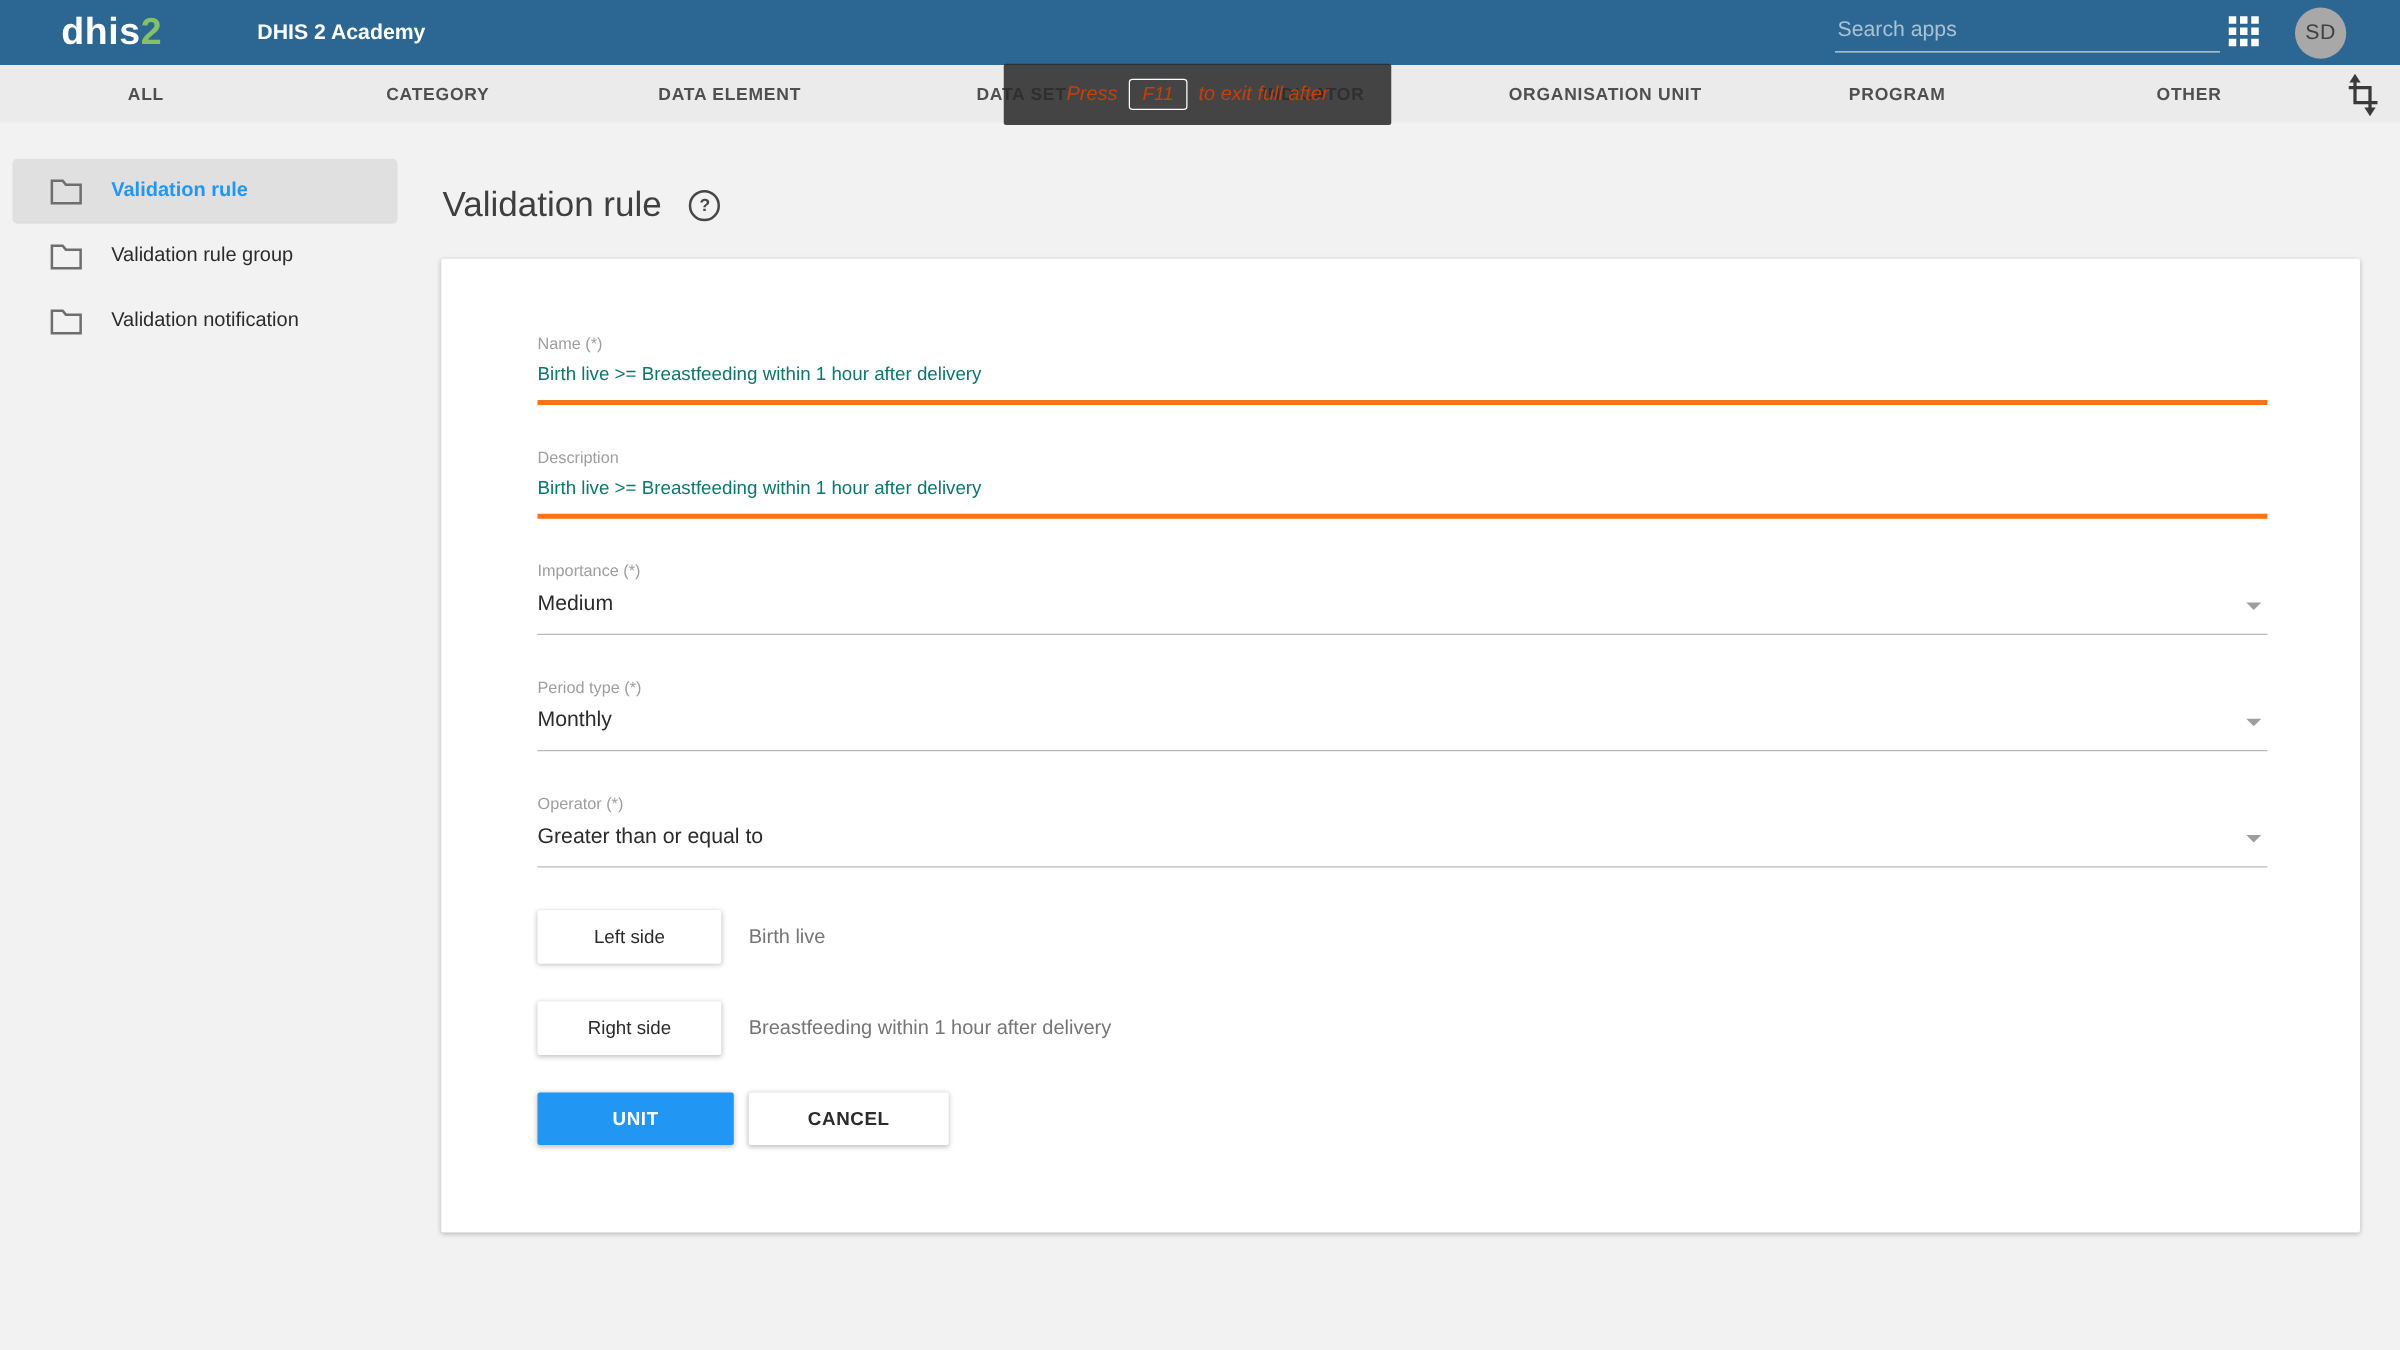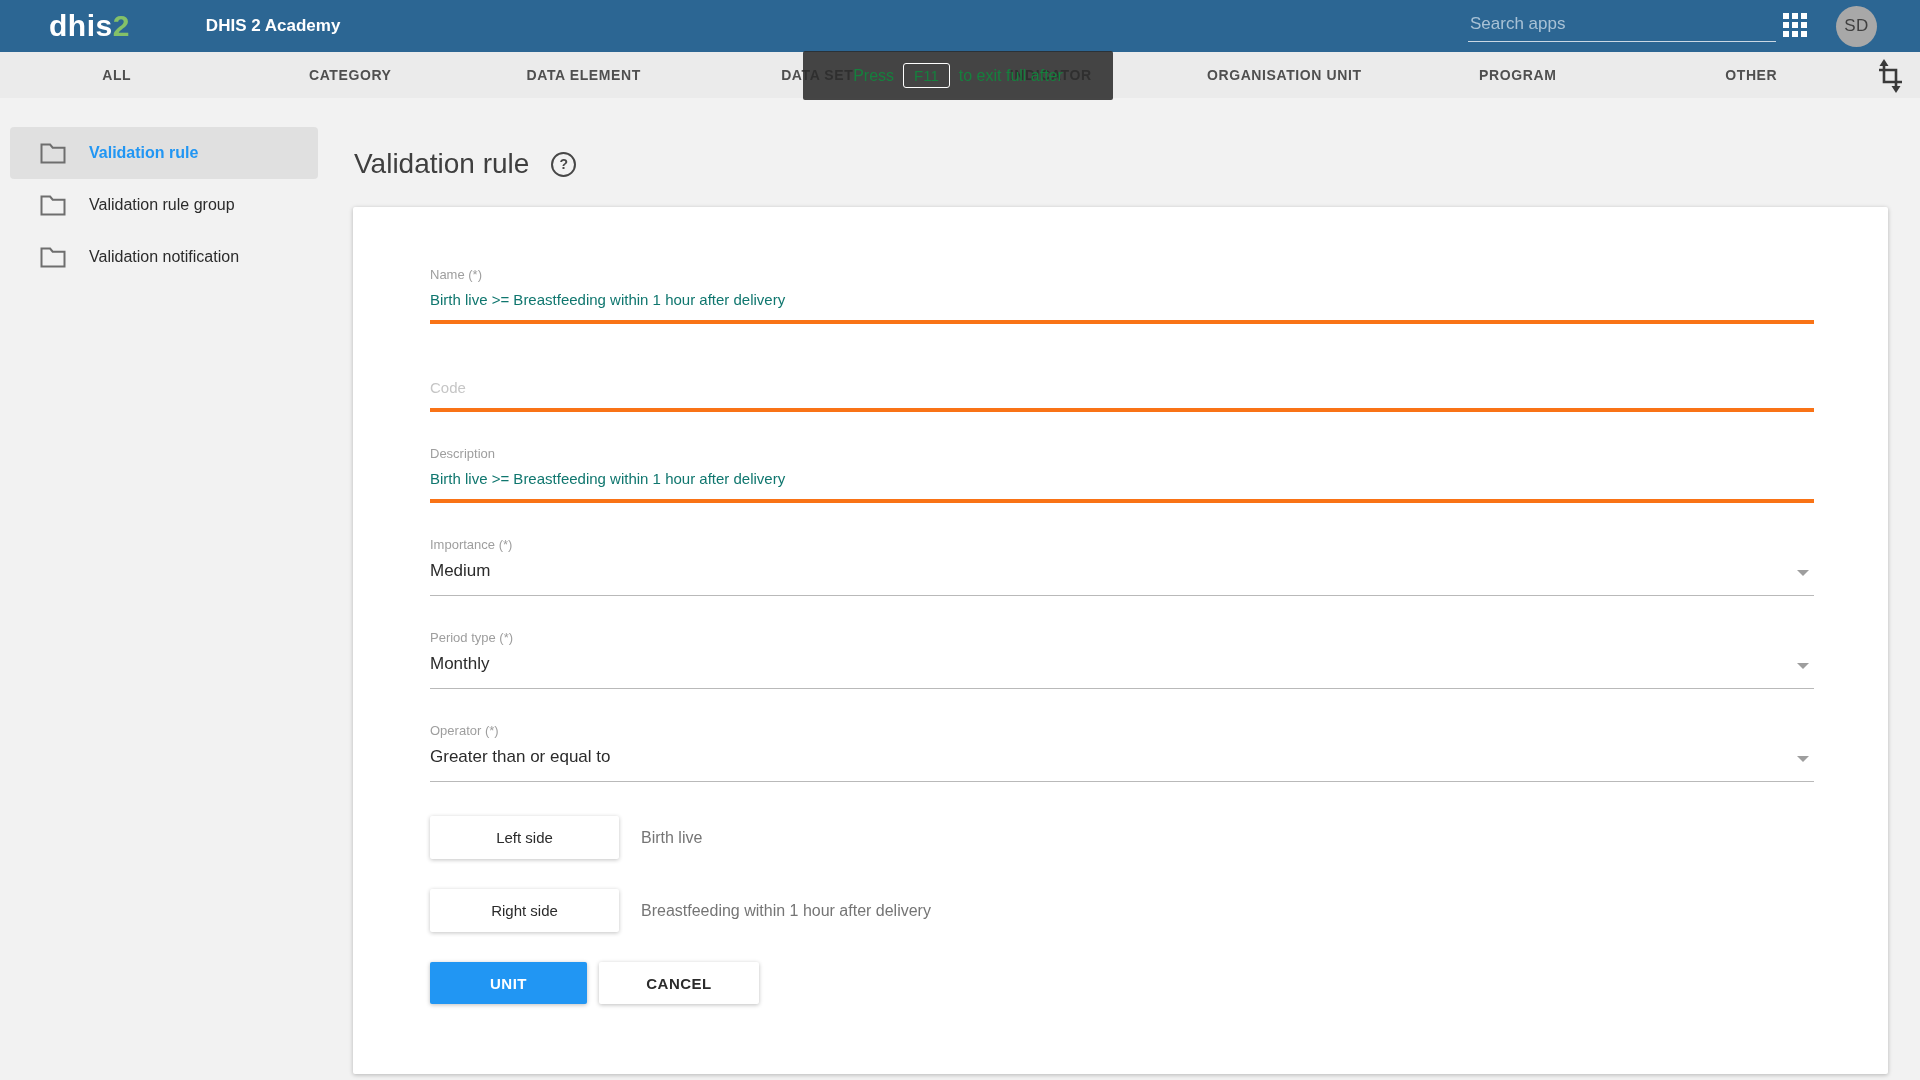--- a/index.html
+++ b/index.html
@@ -25,21 +25,21 @@
   
   .tabbar{position:relative;height:46px;background:#ebebeb;}
   .tabs{display:flex;width:1868px;height:46px;}
   .tab{flex:1;display:flex;align-items:center;justify-content:center;font-size:14px;font-weight:bold;
     color:#4f4f4f;letter-spacing:0.6px;cursor:pointer;position:relative;}
   .tab.active::after{content:"";position:absolute;left:0;right:0;bottom:0;height:4px;background:var(--tab-underline,#ff9800);}
   .crop-btn{position:absolute;right:12px;top:6px;width:36px;height:36px;cursor:pointer;}
 
   
   .toast{position:absolute;left:803px;top:-1px;width:310px;height:49px;background:rgba(42,42,42,0.87);
-    color:#15803d;display:flex;align-items:center;justify-content:center;font-size:16px;z-index:10;border-radius:2px;}
+    color:#c2410c;display:flex;align-items:center;justify-content:center;font-size:16px;z-index:10;border-radius:2px;font-style:italic;}
   .toast .key{border:1px solid #fff;border-radius:3px;padding:3px 10px;margin:0 9px;font-size:15px;}
 
   
   .content{display:flex;height:982px;}
   .sidebar{width:330px;padding-top:29px;box-sizing:border-box;}
   .side-item{display:flex;align-items:center;height:52px;margin:0 12px 0 10px;border-radius:4px;cursor:pointer;}
   .side-item .f-icon{margin-left:30px;display:flex;}
   .side-item .lbl{margin-left:23px;font-size:16px;color:#2b2b2b;}
   .side-item.selected{background:#e0e0e0;}
   .side-item.selected .lbl{color:var(--selected-text,#2196f3);font-weight:bold;}
@@ -58,21 +58,21 @@
   .f-label{font-size:13px;color:#9e9e9e;margin-bottom:9px;}
   .f-input{display:block;width:100%;font-size:15px;color:#0f766e;border:none;border-bottom:4px solid #f97316;
     background:transparent;outline:none;font-family:inherit;padding:0 0 12px 0;}
   .f-input::placeholder{color:#c6c6c6;}
   .f-select{font-size:17px;color:#2b2b2b;border-bottom:1px solid #b9b9b9;padding-bottom:14px;cursor:pointer;position:relative;}
   .f-select .arrow{position:absolute;right:5px;bottom:19px;width:0;height:0;border-left:6px solid transparent;
     border-right:6px solid transparent;border-top:6px solid #9e9e9e;}
 
   .side-row{display:flex;align-items:center;margin-top:25px;}
   .side-row + .side-row{margin-top:30px;}
-  .side-btn{width:189px;height:43px;background:#fff;border:none;border-radius:2px;box-shadow:0 1px 4px rgba(0,0,0,0.24);
+  .side-btn{width:147px;height:43px;background:#fff;border:none;border-radius:2px;box-shadow:0 1px 4px rgba(0,0,0,0.24);
     font-size:15px;color:#2b2b2b;font-family:inherit;cursor:pointer;}
   .side-value{margin-left:22px;font-size:16px;color:#757575;}
 
   .actions{display:flex;margin-top:30px;}
   .btn{height:42px;border:none;border-radius:2px;font-size:15px;font-weight:bold;font-family:inherit;
     letter-spacing:0.5px;cursor:pointer;box-shadow:0 1px 4px rgba(0,0,0,0.26);}
   .btn-save{width:157px;background:var(--save-bg,#2196f3);color:#fff;}
   .btn-cancel{width:160px;background:#fff;color:#2b2b2b;margin-left:12px;}
 </style>
 </head>
@@ -168,23 +168,20 @@
         <div class="help-icon">?</div>
       </div>
 
       <div class="card">
 
         <div class="field">
           <div class="f-label">Name (*)</div>
           <input class="f-input" type="text" value="Birth live &gt;= Breastfeeding within 1 hour after delivery" style="">
         </div>
 
-        <div class="field no-label">
-          <input class="f-input" type="text" placeholder="Code" style="">
-        </div>
 
         <div class="field">
           <div class="f-label">Description</div>
           <input class="f-input" type="text" value="Birth live &gt;= Breastfeeding within 1 hour after delivery" style="">
         </div>
 
         <div class="field">
           <div class="f-label">Importance (*)</div>
           <div class="f-select">
             <span>Medium</span>

